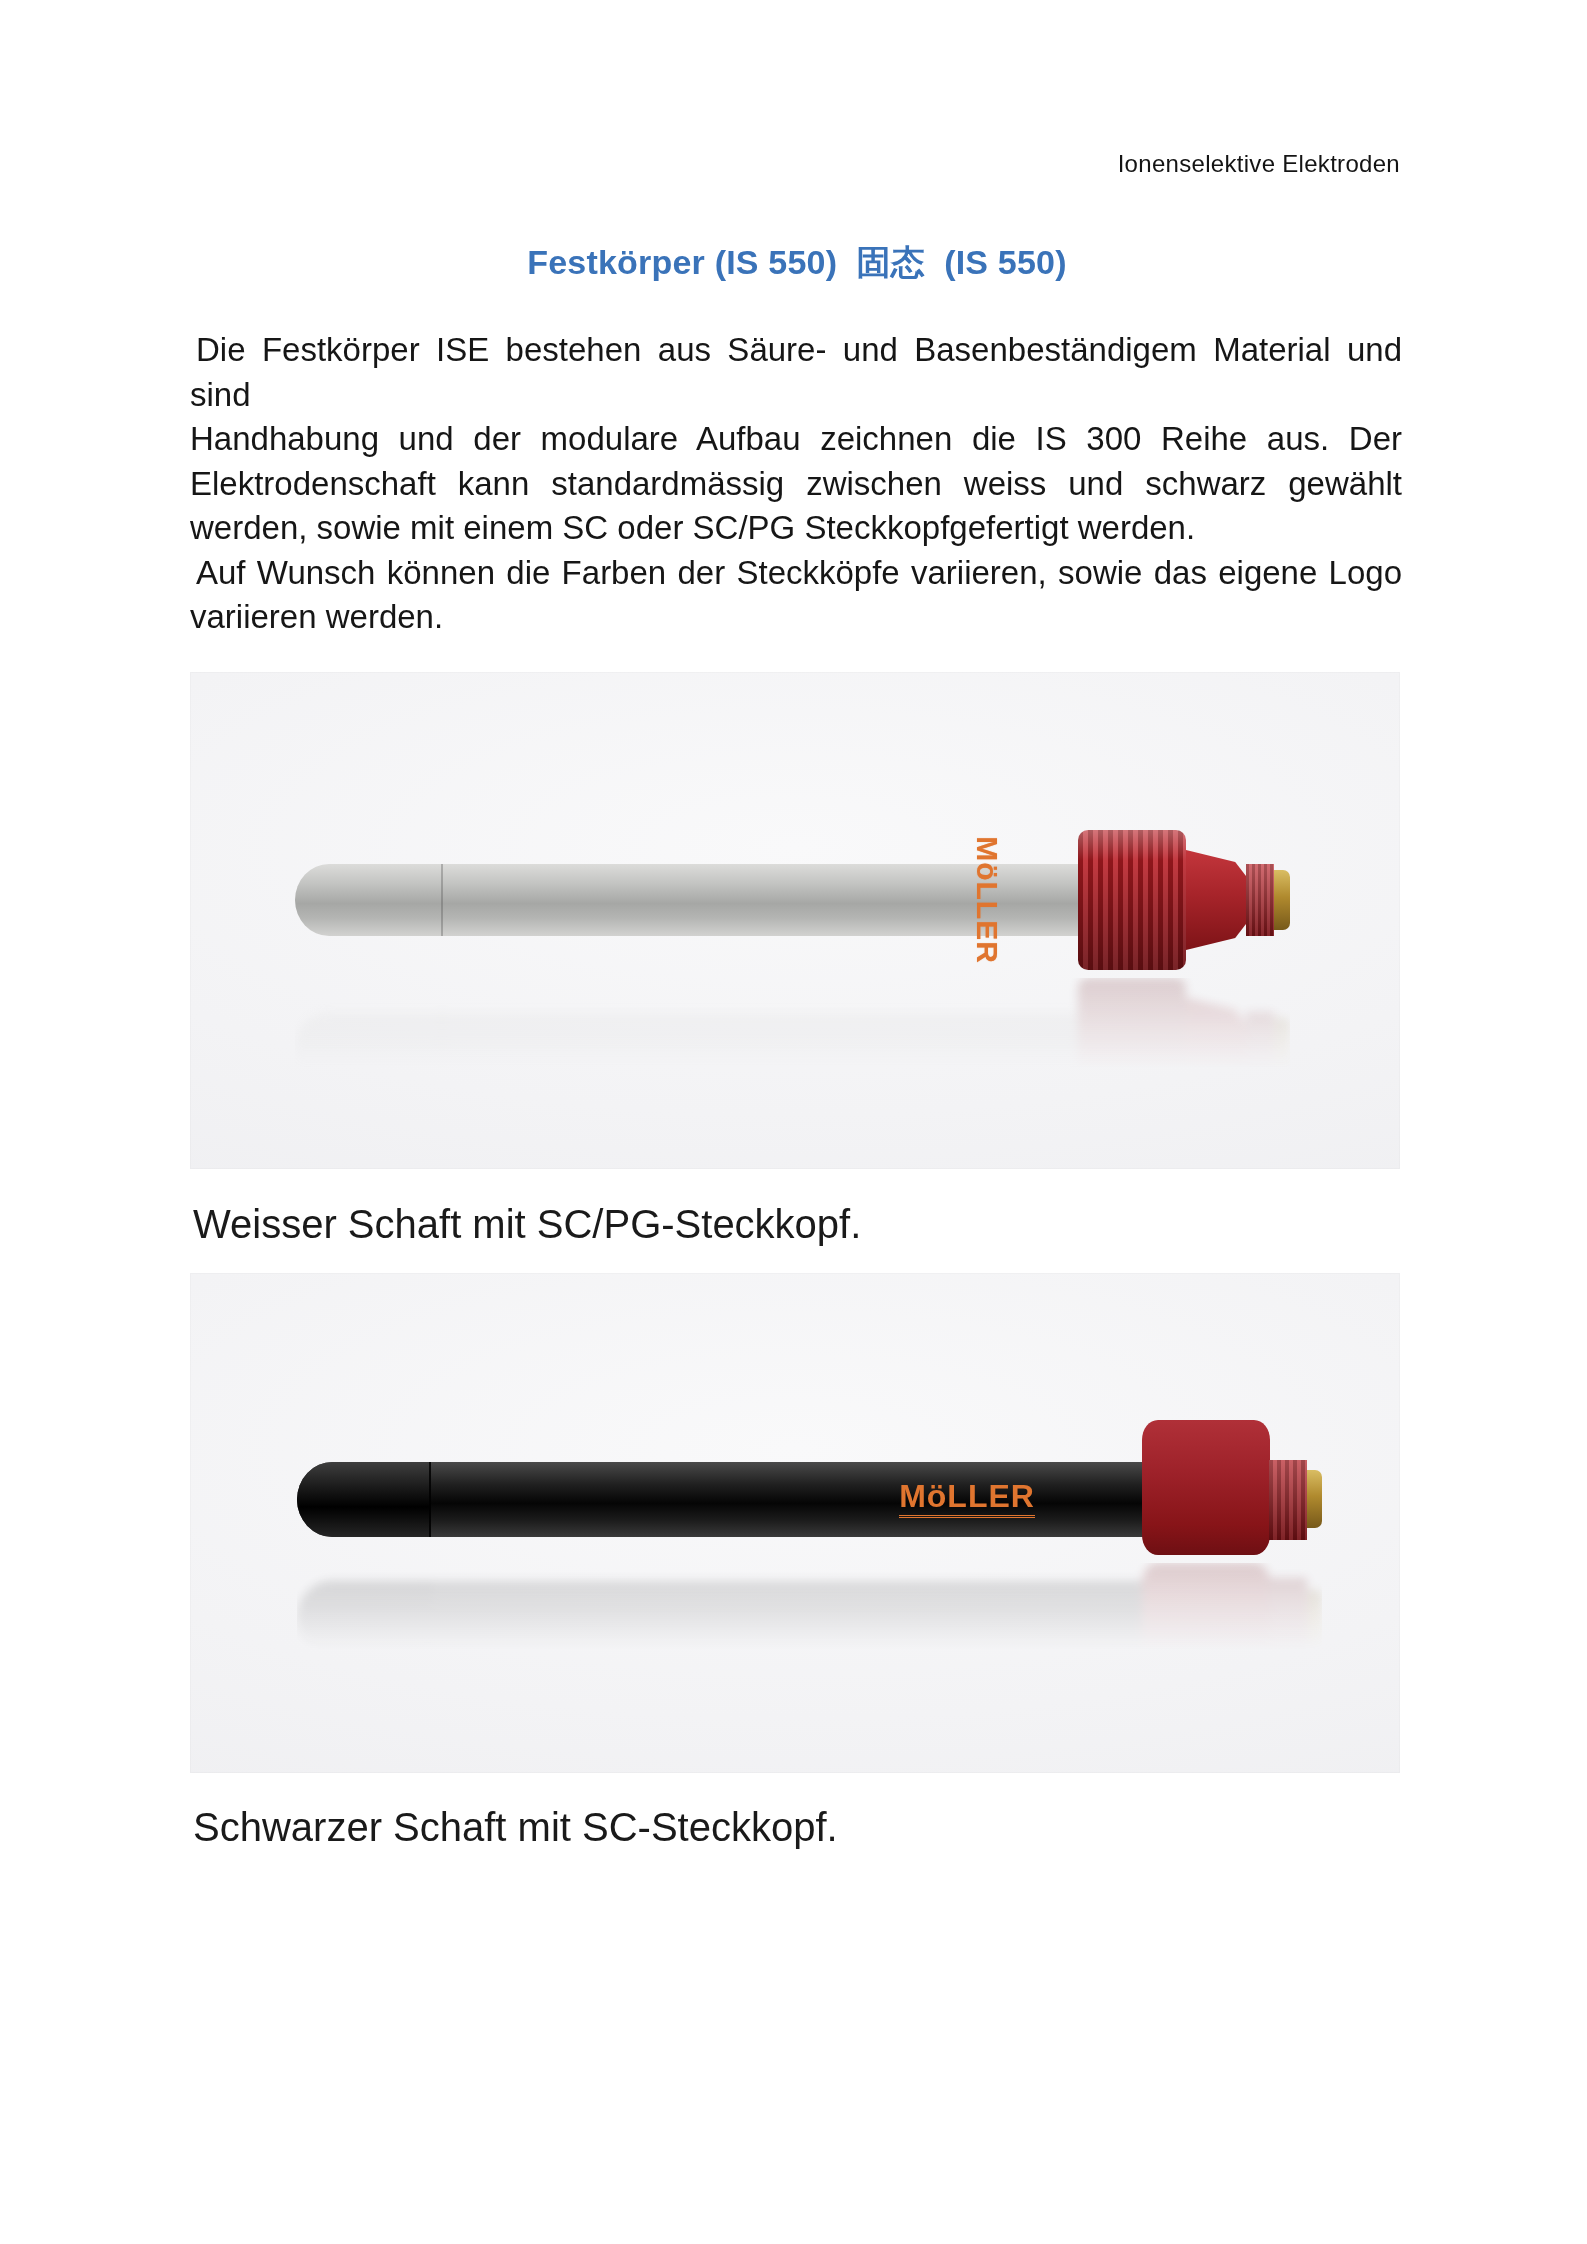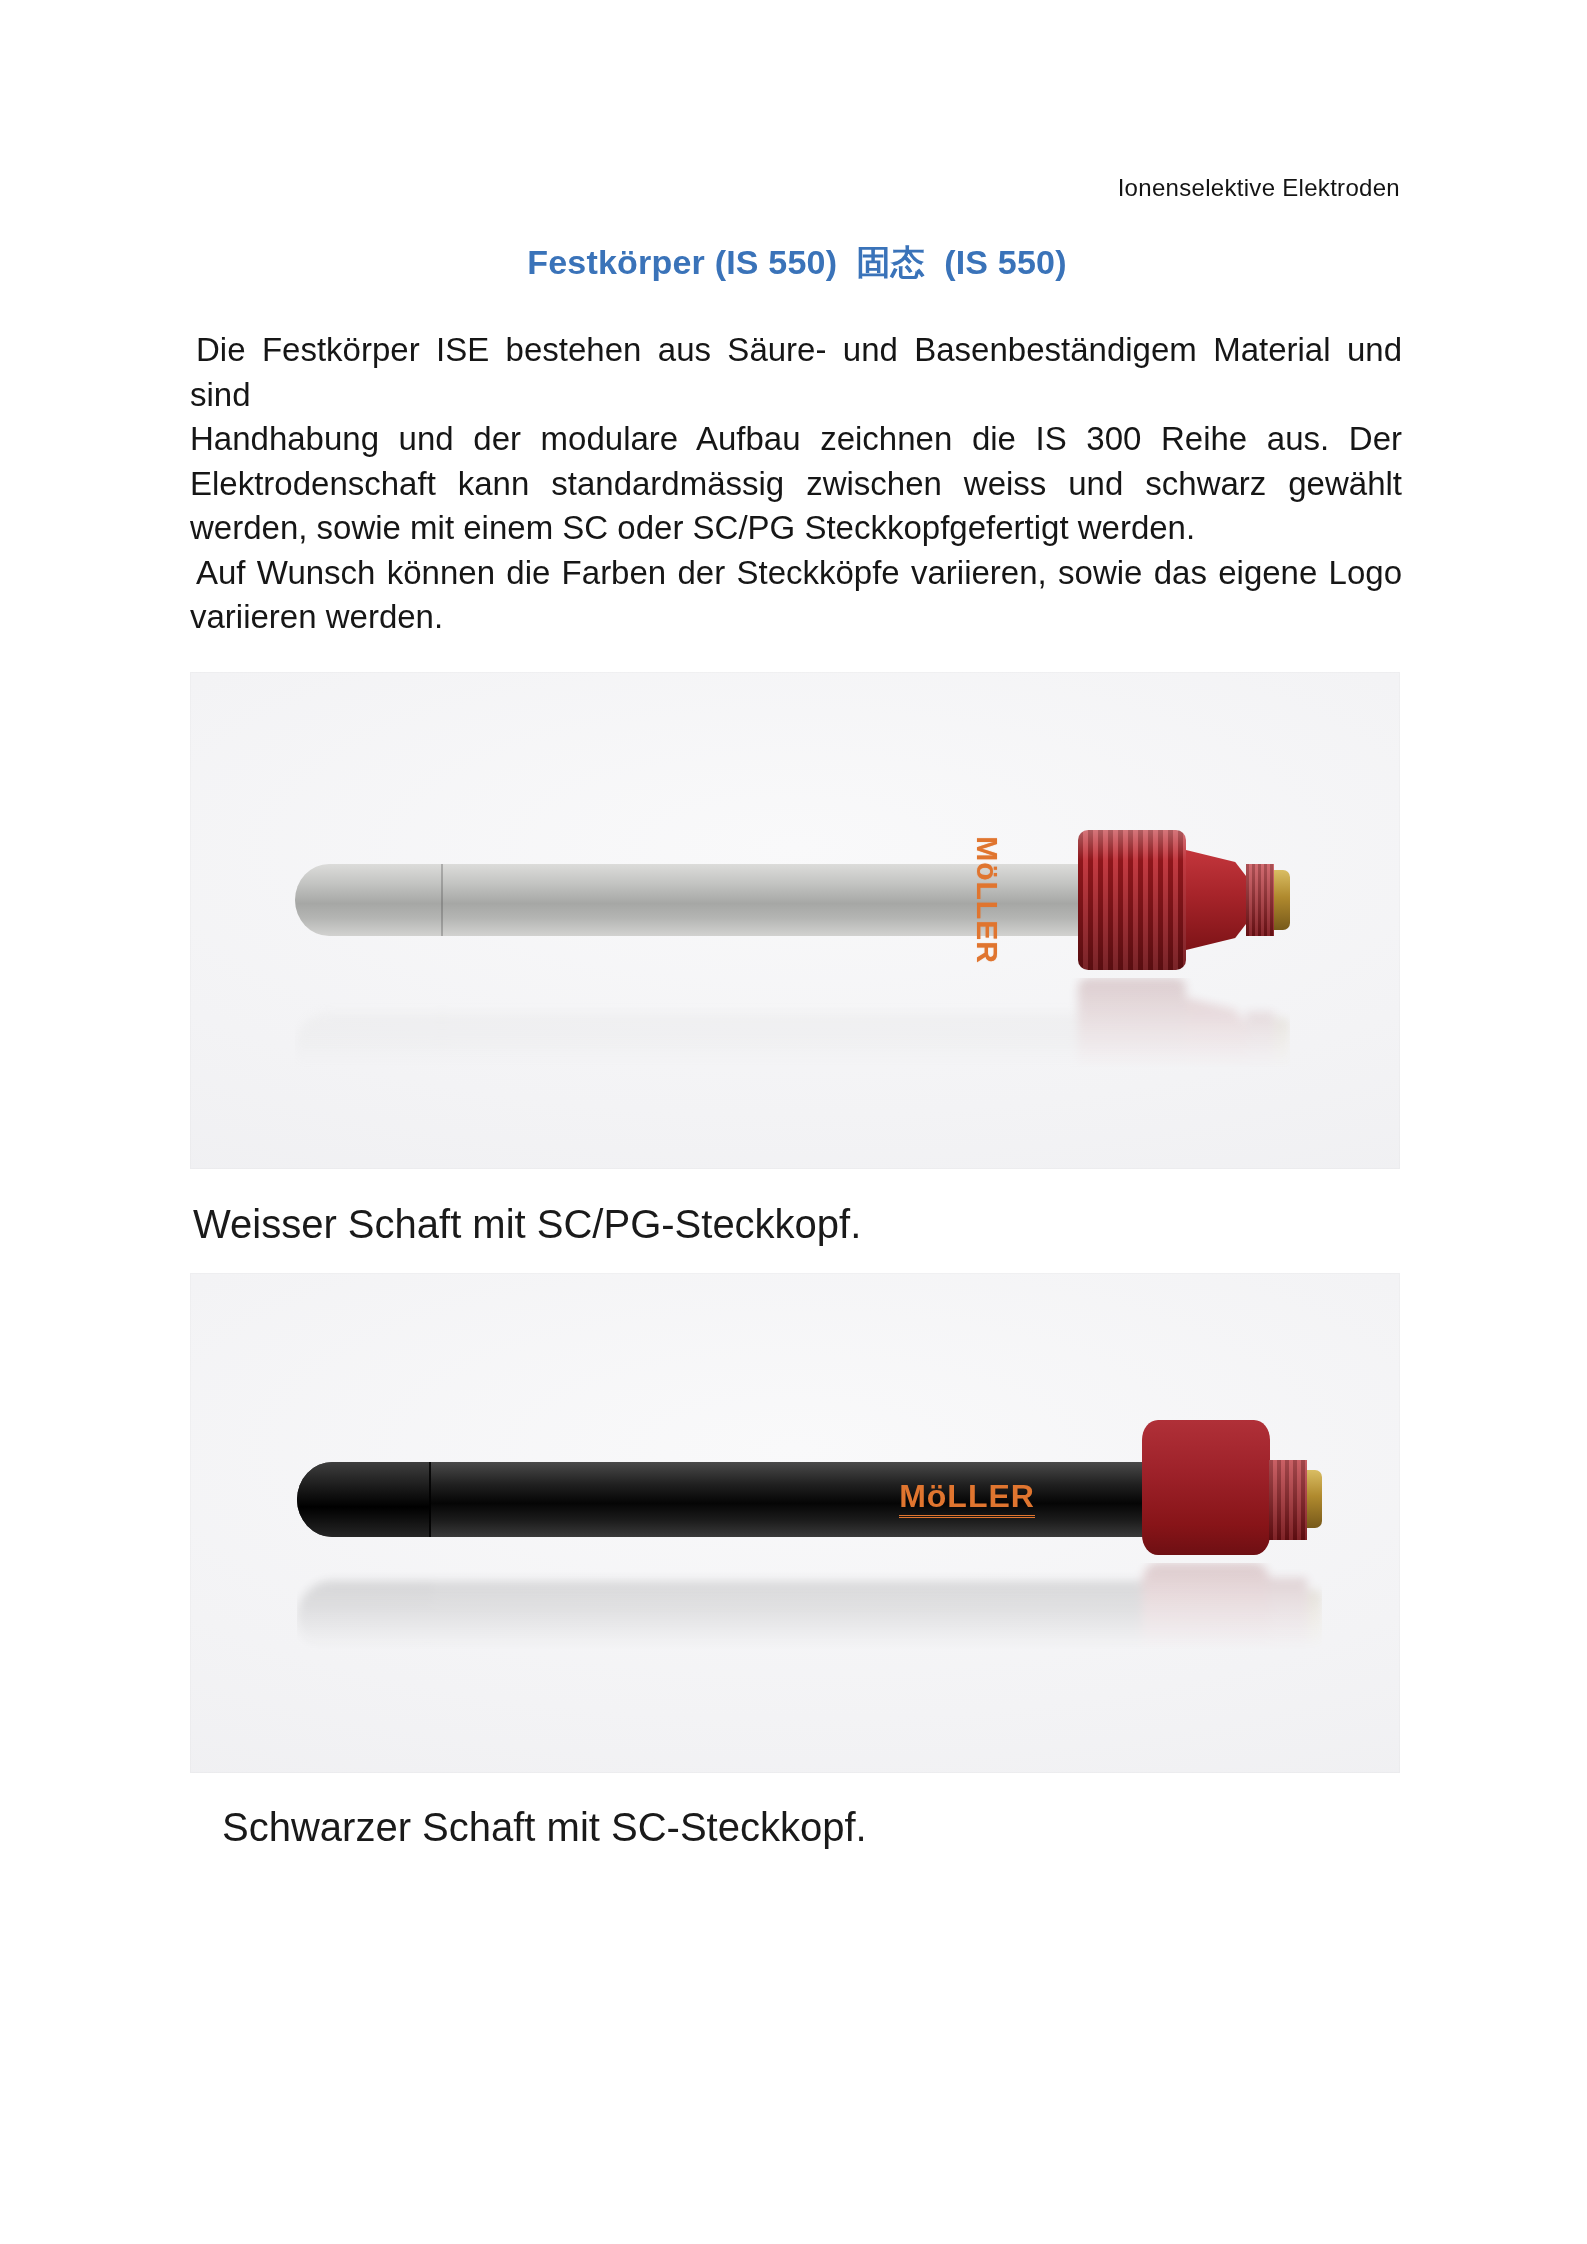--- a/index.html
+++ b/index.html
@@ -4,21 +4,21 @@
 <style>
   html,body { margin:0; padding:0; background:#ffffff; }
   .page {
     position:relative; width:1587px; height:2244px; background:#ffffff;
     font-family:"Liberation Sans", sans-serif; color:#1b1b1b; overflow:hidden;
     border-bottom:1px solid #f2f2f3;
   }
 
   .doc-header {
     position:absolute; top:150px; left:190px; width:1210px;
-    text-align:right; font-size:24px; color:#141414; letter-spacing:0.3px;margin-top:24px;
+    text-align:right; font-size:24px; color:#141414; letter-spacing:0.3px;
   }
 
   .doc-title {
     position:absolute; top:240px; left:192px; width:1210px;
     font-size:34px; font-weight:bold; color:#3a73b9; letter-spacing:0.2px;text-align:center;
   }
 
   .body-text {
     position:absolute; top:328px; left:190px; width:1212px;
     font-size:33px; line-height:44.5px; color:#161616;
@@ -126,21 +126,21 @@
     mask-image:linear-gradient(to top, rgba(0,0,0,.9) 0%, rgba(0,0,0,0) 65%);
   }
   .refl-1 { top:306px; }
   .refl-2 { top:290px; }
 
   .caption {
     position:absolute; left:193px; width:1210px;
     font-size:40px; color:#1a1a1a;
   }
   .caption1 { top:1202px; }
-  .caption2 { top:1805px;margin-left:29px; }
+  .caption2 { top:1805px; }
 </style>
 </head>
 <body>
 
 <div class="page">
 
   <div class="doc-header">Ionenselektive Elektroden</div>
 
   <div class="doc-title">Festkörper (IS 550)&nbsp; 固态&nbsp; (IS 550)</div>
 

